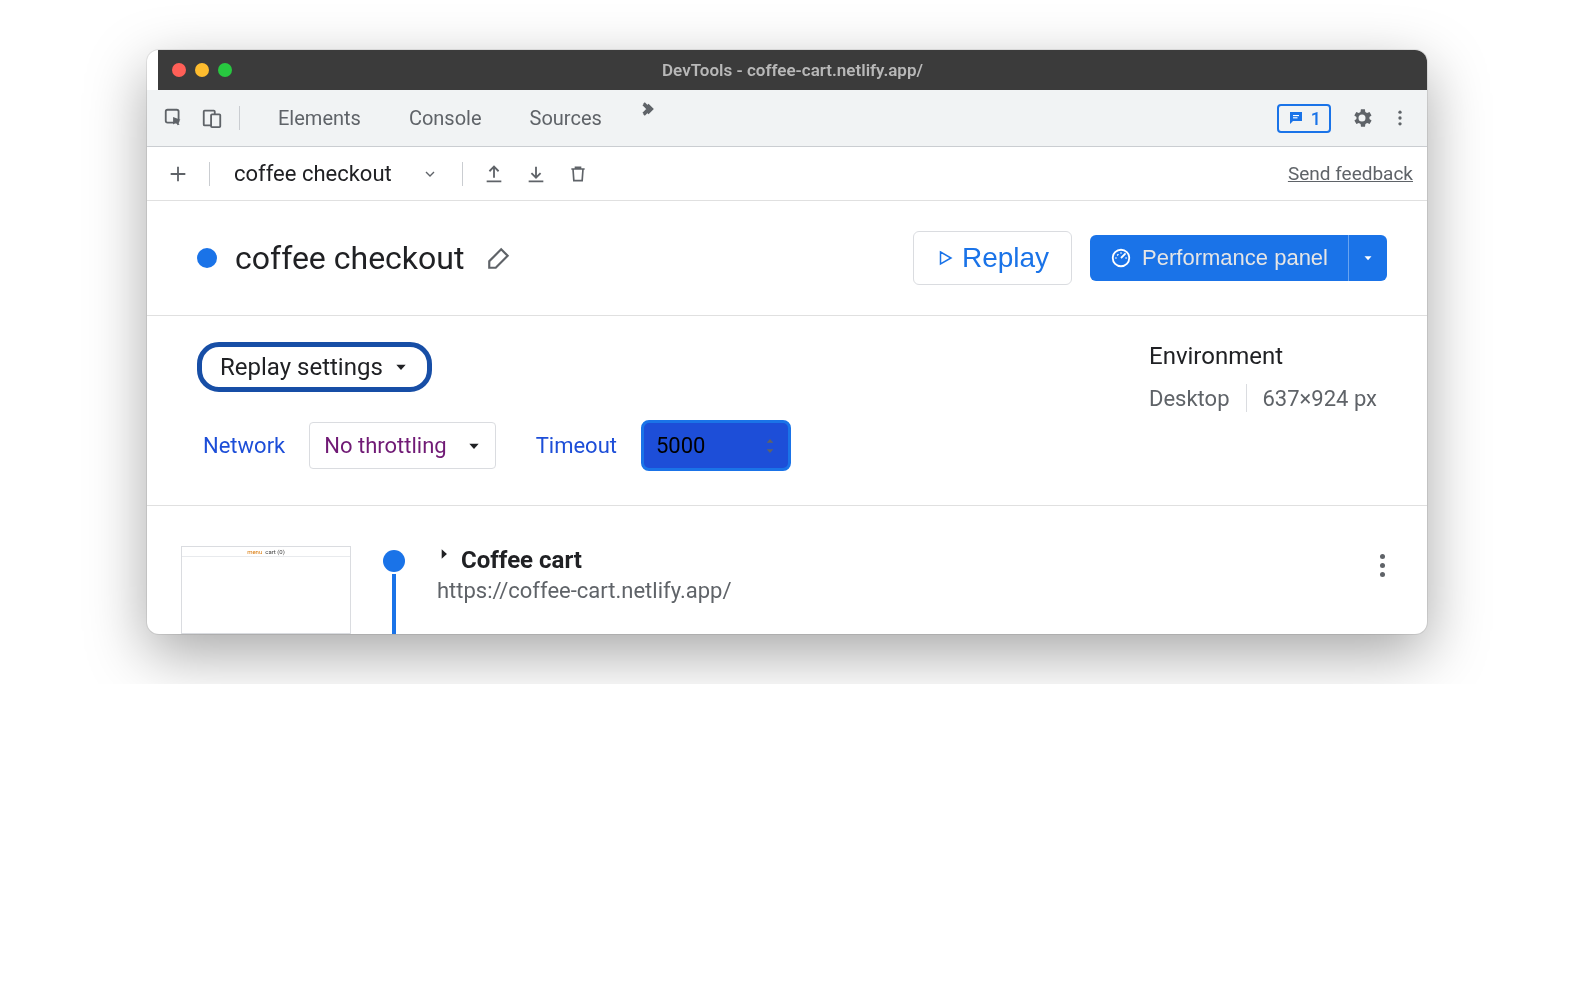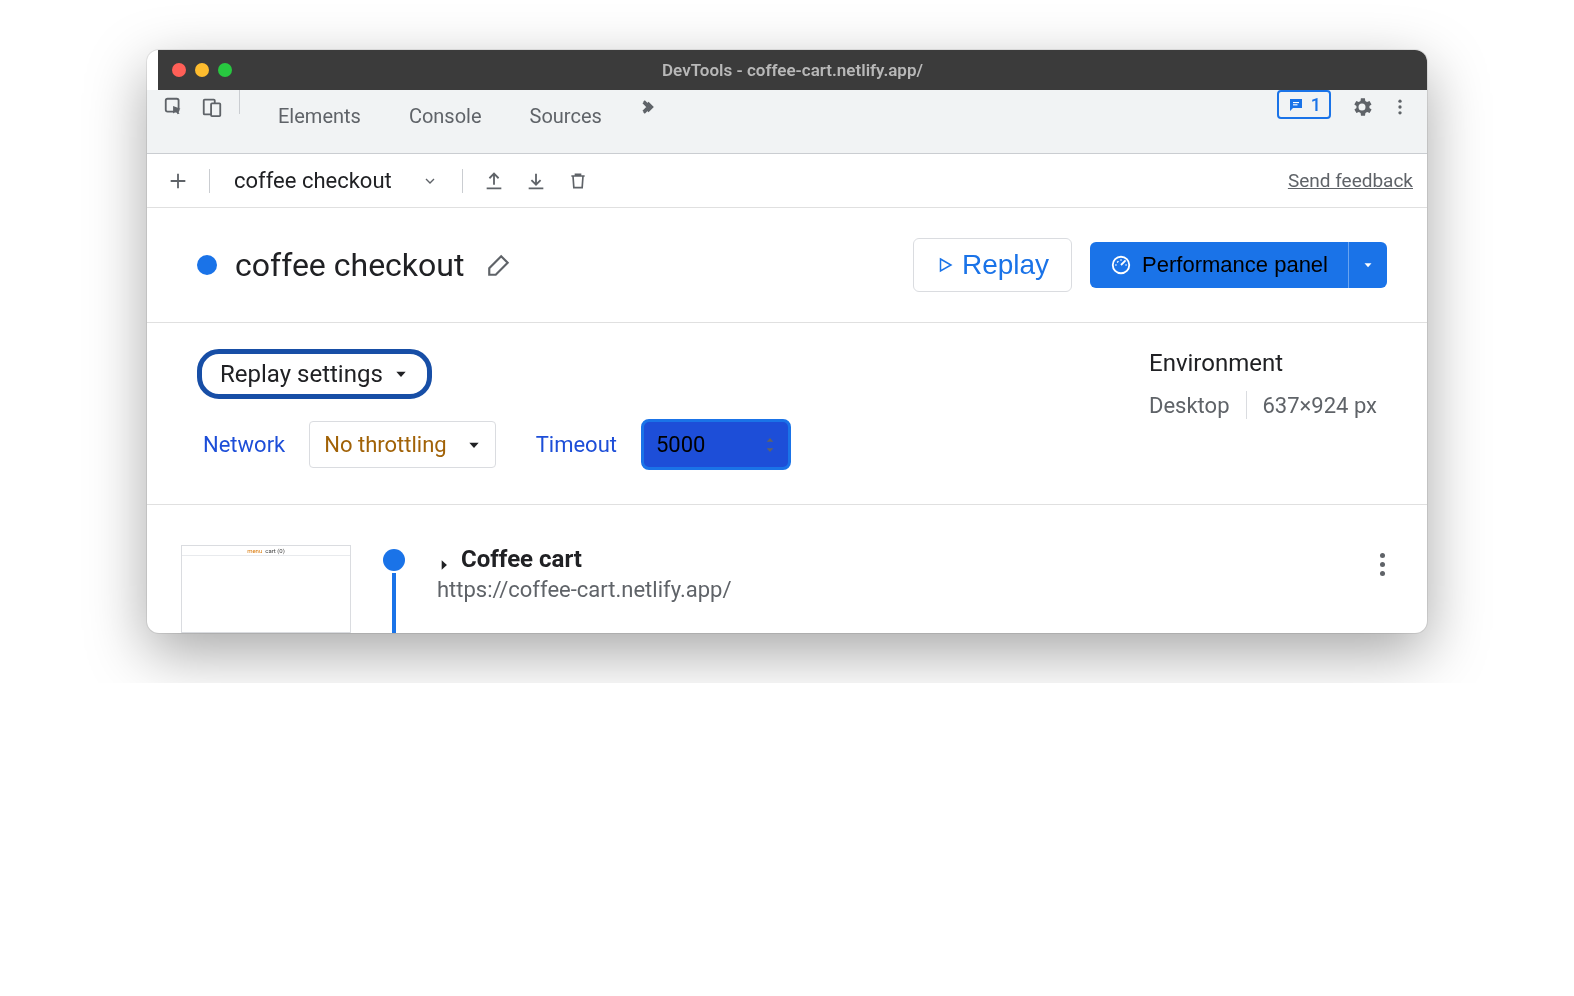--- a/index.html
+++ b/index.html
@@ -40,22 +40,22 @@
     color: #b8b8b8;
     font-size: 17px;
     font-weight: 600;
     pointer-events: none;
   }
   
   .tabs-row {
     background: #f1f3f4;
     border-bottom: 1px solid #cacdd1;
     display: flex;
-    align-items: flex-start;
-    height: 64px;
+    align-items: center;
+    height: 57px;
     padding: 0 10px;
     gap: 4px;
   }
   .icon-btn {
     display: inline-flex;
     align-items: center;
     justify-content: center;
     width: 34px; height: 34px;
     color: #5f6368;
     cursor: pointer;
@@ -144,21 +144,21 @@
     font-size: 28px;
     font-weight: 500;
     padding: 10px 22px;
     border-radius: 6px;
     cursor: pointer;
   }
   .btn-group { display: flex; }
   .btn-primary {
     display: inline-flex; align-items: center; gap: 10px;
     background: #1a73e8;
-    color: #000000;
+    color: #e5e5e5;
     font-size: 22px;
     font-weight: 500;
     padding: 10px 20px;
     border: none;
     border-radius: 6px 0 0 6px;
     cursor: pointer;
   }
   .btn-primary-dd {
     background: #1a73e8;
     color: #fff;
@@ -178,33 +178,33 @@
   }
   .settings-left { flex: 1; }
   .replay-pill {
     display: inline-flex; align-items: center; gap: 10px;
     border: 5px solid #174ea6;
     border-radius: 22px;
     padding: 6px 18px;
     font-size: 24px;
     color: #202124;
     cursor: pointer;
-    margin-bottom: 20px;
+    margin-bottom: 28px;
   }
   .setting-row {
     display: flex; align-items: center; gap: 24px;
     margin-left: 6px;
   }
   .setting-label { color: #1d4ed8; font-size: 22px; }
   .select-box {
     border: 1px solid #dadce0;
     border-radius: 4px;
     padding: 10px 14px;
     font-size: 22px;
-    color: #a16207;
+    color: #701a75;
     display: inline-flex; align-items: center; gap: 20px;
     cursor: pointer;
     background: #fff;
   }
   .number-input {
     border: 3px solid #1a73e8;
     border-radius: 8px;
     padding: 10px 12px;
     font-size: 22px;
     width: 150px;
@@ -236,21 +236,21 @@
   .thumb-body { height: 60px; }
   .timeline-col {
     display: flex; flex-direction: column; align-items: center;
     width: 26px;
     padding-top: 4px;
   }
   .timeline-dot { width: 22px; height: 22px; border-radius: 50%; background: #1a73e8; }
   .timeline-line { width: 4px; flex: 1; background: #1a73e8; margin-top: 2px; min-height: 60px; }
   .step-body { flex: 1; display: flex; align-items: flex-start; gap: 14px; }
   .step-text { flex: 1; }
-  .step-title { font-size: 24px; font-weight: 700; color: #202124; display:flex; align-items:flex-end; gap:10px;}
+  .step-title { font-size: 24px; font-weight: 700; color: #202124; display:flex; align-items:flex-start; gap:10px;}
   .step-url { font-size: 22px; color: #5f6368; margin-top: 4px; }
   .kebab {
     display: flex; flex-direction: column; gap: 4px;
     padding: 8px;
     cursor: pointer;
   }
   .kebab span { width: 5px; height: 5px; border-radius: 50%; background: #5f6368; }
   svg { flex-shrink: 0; }
 </style>
 </head>

